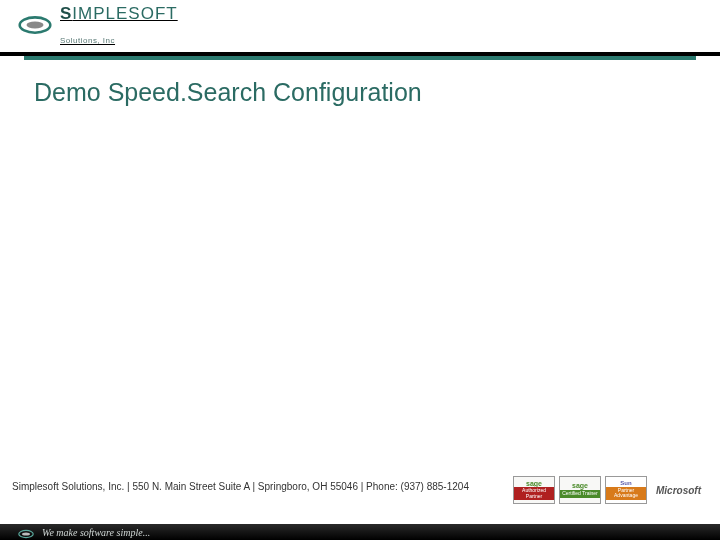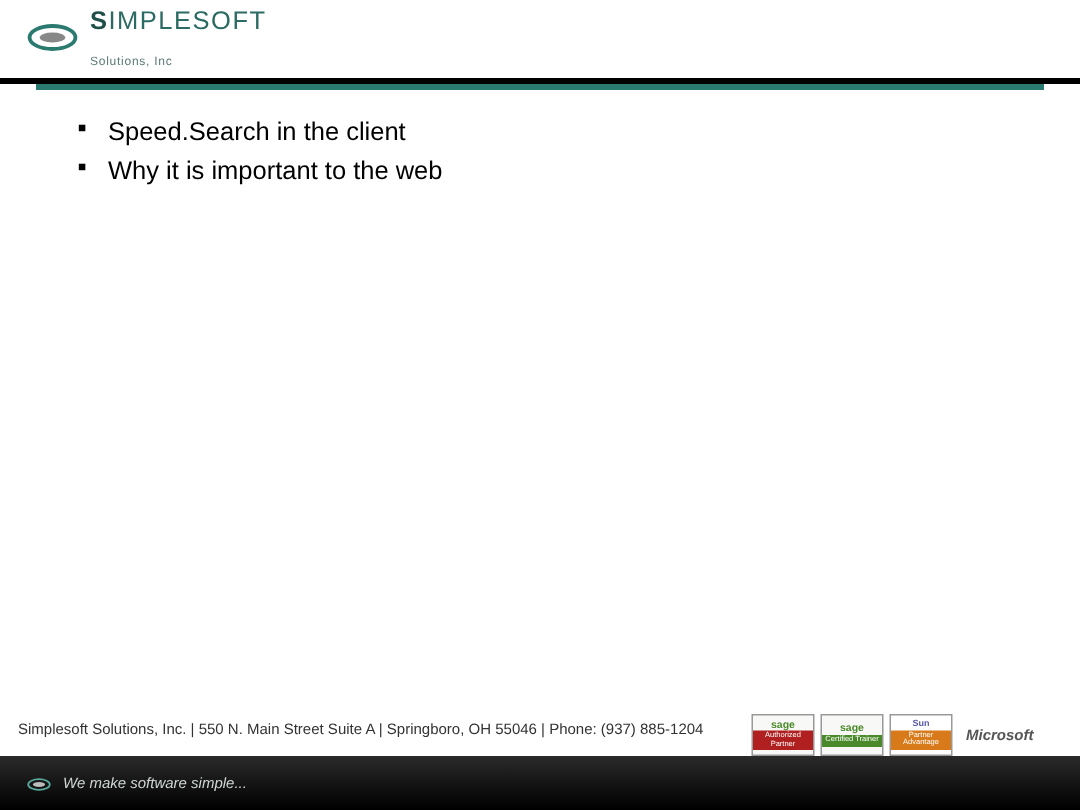--- a/index.html
+++ b/index.html
@@ -10,20 +10,21 @@
     background: #fff;
     position: relative;
     overflow: hidden;
   }
   .header {
     height: 50px;
     display: flex;
     align-items: center;
     padding-left: 18px;
     background: #fff;
+    text-decoration: underline;
   }
   .logo-mark {
     width: 34px;
     height: 26px;
     position: relative;
     margin-right: 8px;
   }
   .logo-mark svg { width: 100%; height: 100%; }
   .logo-text { display: flex; flex-direction: column; line-height: 1; }
   .logo-name {
@@ -94,21 +95,21 @@
   .footer-line {
     position: absolute;
     bottom: 48px;
     left: 12px;
     font-size: 10px;
     color: #333;
   }
   .partner-badges {
     position: absolute;
     bottom: 36px;
-    right: 26px;
+    right: 14px;
     display: flex;
     gap: 4px;
     align-items: flex-end;
   }
   .badge {
     width: 42px;
     height: 28px;
     border: 1px solid #999;
     display: flex;
     flex-direction: column;
@@ -125,25 +126,26 @@
   .badge.sage2 .bot { background:#4a8a2a; color:#fff; width:100%; font-size:5px; padding:1px 0; }
   .badge.sun { background:#fff; }
   .badge.sun .top { color:#5a5aa8; font-size:6px; font-weight:bold; }
   .badge.sun .bot { background:#d87a1a; color:#fff; width:100%; font-size:5px; padding:1px 0;}
   .badge.ms { border:none; background:transparent; width:55px; }
   .badge.ms .txt { color:#555; font-size:10px; font-weight:bold; font-style:italic; }
   .bottom-bar {
     position: absolute;
     bottom: 0;
     left: 0; right: 0;
-    height: 36px;
+    height: 16px;
     background: linear-gradient(#2a2a2a, #000);
     display: flex;
     align-items: center;
     padding-left: 18px;
+    font-family: Liberation Serif, serif;
   }
   .bottom-bar .mini-logo {
     width: 16px;
     height: 12px;
     margin-right: 8px;
   }
   .tagline {
     color: #cfd6d4;
     font-size: 10px;
     font-style: italic;
@@ -166,24 +168,21 @@
     <div class="logo-sub">Solutions, Inc</div>
   </div>
 </div>
 
 <div class="header-rule">
   <div class="black"></div>
   <div class="teal"></div>
 </div>
 
 <div class="content">
-  <ul class="bullets">
-    <li>Speed.Search in the client</li>
-    <li>Why it is important to the web</li>
-  </ul>
+  <h1 class="title">Demo Speed.Search Configuration</h1>
 </div>
 
 <div class="footer-line">Simplesoft Solutions, Inc.  |  550 N. Main Street Suite A  |  Springboro, OH 55046  |  Phone: (937) 885-1204</div>
 
 <div class="partner-badges">
   <div class="badge sage">
     <div class="top">sage</div>
     <div class="bot">Authorized Partner</div>
   </div>
   <div class="badge sage2">

